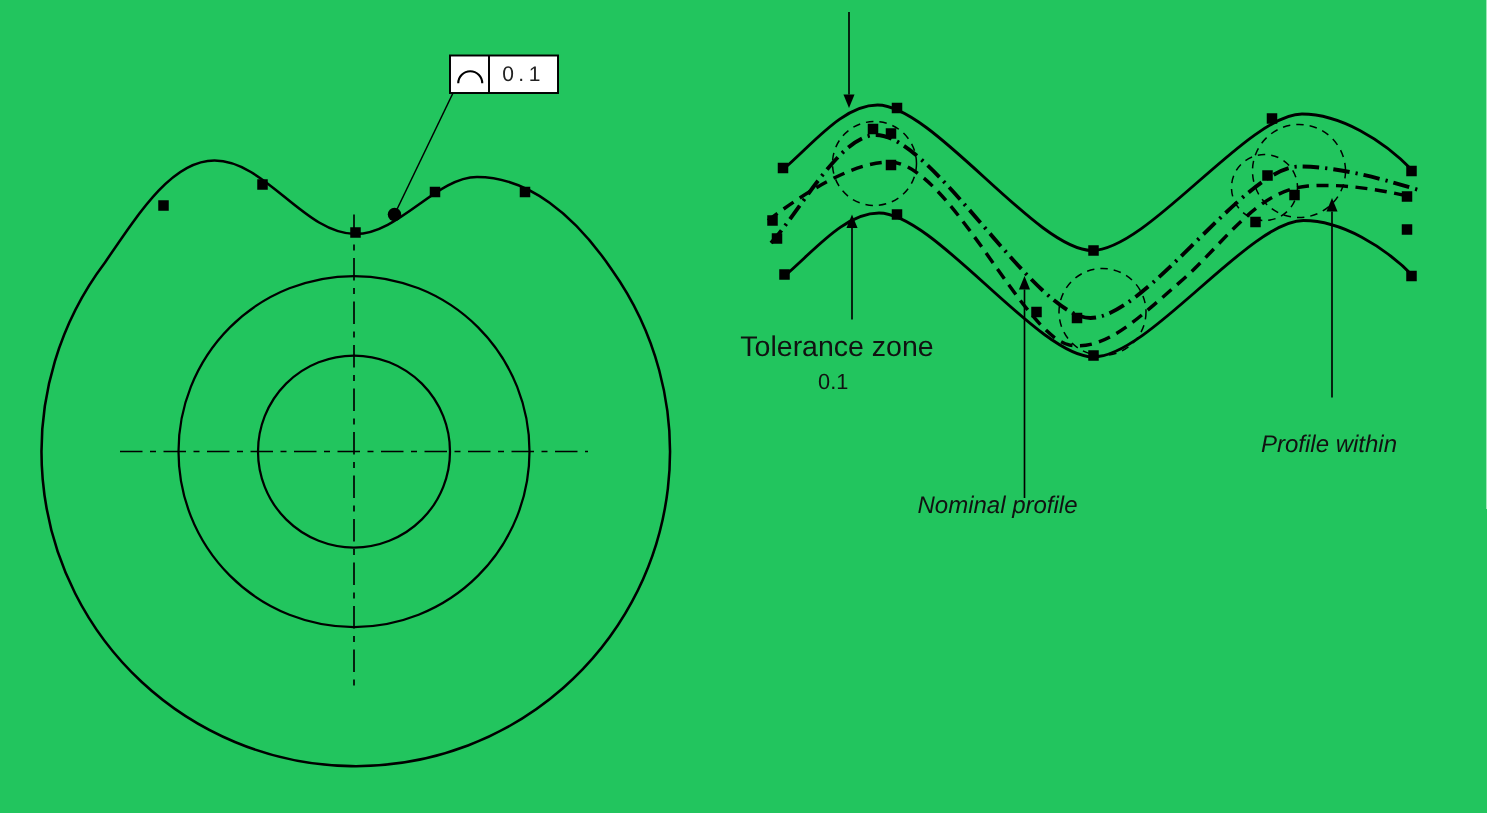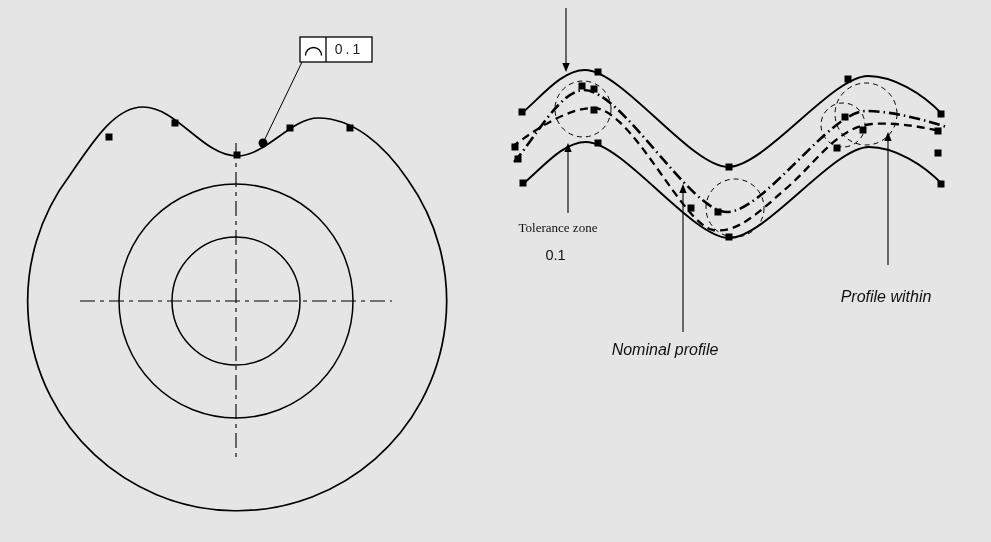--- a/index.html
+++ b/index.html
@@ -1,31 +1,31 @@
 <!DOCTYPE html>
 <html><head>
 <meta charset="utf-8">
 <style>
   html,body{margin:0;padding:0;background:#ffffff;}
   .canvas{
-    position:relative;width:991px;height:542px;background:#e5e5e5;
+    position:relative;width:991px;height:542px;background:#22c55e;
     font-family:"Liberation Sans",sans-serif;overflow:hidden;
   }
   .scene{position:absolute;left:0;top:0;}
   .lbl{position:absolute;color:#111;line-height:1.25;}
   .lbl.center{text-align:center;}
   .lbl.italic{font-style:italic;}
   .fcf-value{
     position:absolute;left:327px;top:39px;width:44px;height:21px;
     line-height:21px;text-align:center;font-size:14px;letter-spacing:3px;
     color:#222;
   }
-  .tz-label{left:483px;top:220px;width:150px;font-size:13px;font-family:Liberation Serif, serif;}
+  .tz-label{left:483px;top:220px;width:150px;font-size:19px;}
   .tz-value{left:483px;top:246px;width:145px;font-size:14.5px;}
-  .nominal-label{left:585px;top:340px;width:160px;font-size:16px;}
+  .nominal-label{left:585px;top:328px;width:160px;font-size:16px;}
   .pw-label{left:806px;top:287px;width:160px;font-size:16px;}
 </style>
 </head>
 <body>
 
 <div class="canvas">
 
   <svg class="scene" width="991" height="542" viewBox="0 0 991 542">
 
     <g fill="none" stroke="#000">

